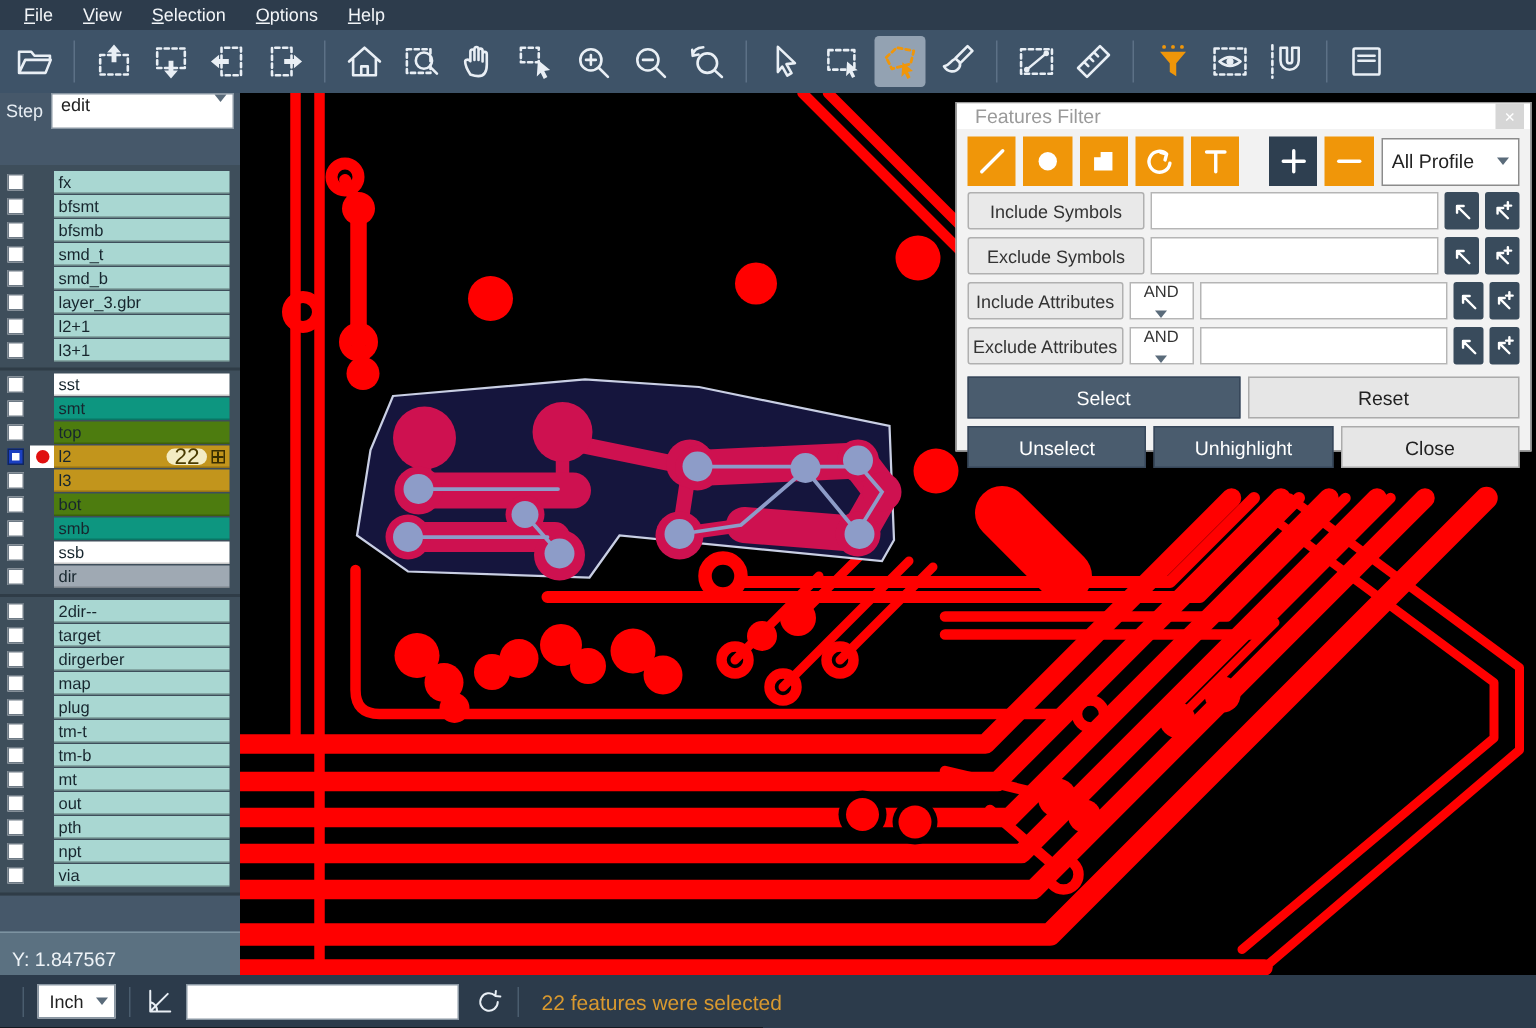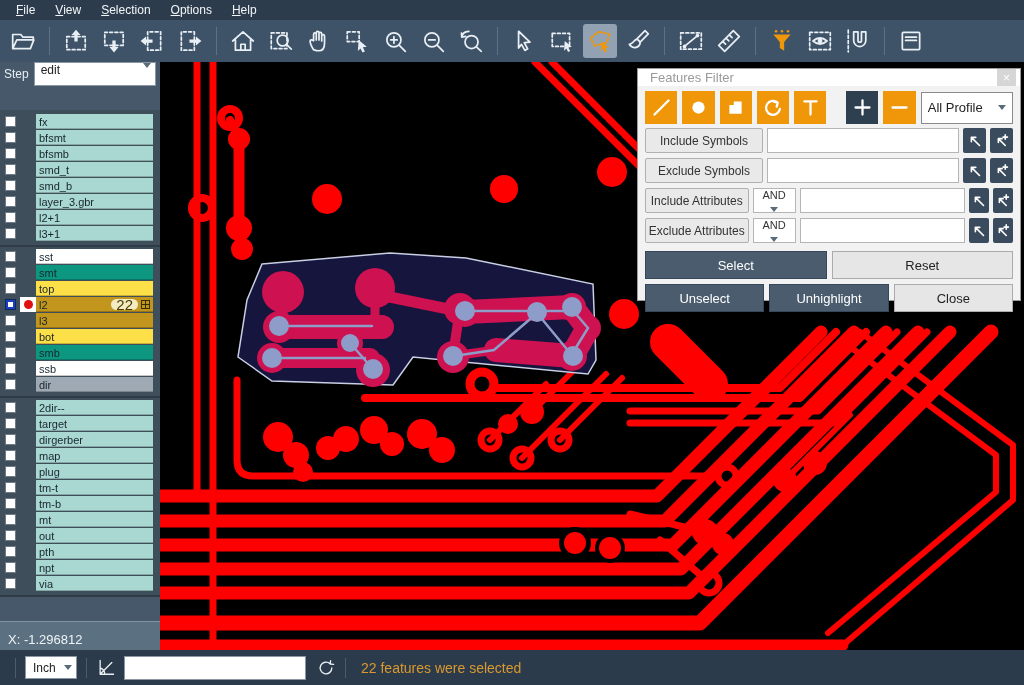--- a/index.html
+++ b/index.html
@@ -53,21 +53,21 @@
   .lab-spacer { flex:1; }
   .badge { background:#f3ecc3; color:#4a3b00; border-radius:7px; font-size:15px;
     padding:0 5px; line-height:11px; margin-right:3px; }
   .grid-ico { width:9px; height:9px; border:1px solid #3a2f00; display:inline-block;
     background:
       linear-gradient(rgba(0,0,0,0) 42%, #3a2f00 42%, #3a2f00 58%, rgba(0,0,0,0) 58%),
       linear-gradient(90deg, rgba(0,0,0,0) 42%, #3a2f00 42%, #3a2f00 58%, rgba(0,0,0,0) 58%); }
   .c-teal  { background:#a9d7d2; }
   .c-white { background:#ffffff; }
   .c-green { background:#0d9680; }
-  .c-amber { background:#fde047; }
+  .c-amber { background:#4d7c0f; }
   .c-gold  { background:#c2951c; }
   .c-gray  { background:#9fa9b3; }
   .sidebar-bottom { flex:1; background:#5b7181; display:flex; flex-direction:column; justify-content:flex-end; }
   .coord-box { border-top:1px solid #7d93a1; padding:8px 0 14px 8px; }
   .coord { color:#eef3f7; font-size:13px; line-height:20px; }
 
   
   .canvas { position:absolute; left:160px; top:62px; width:864px; height:588px; background:#000; }
 
   
@@ -748,21 +748,20 @@
             </div>
             <div class="ind-cell"></div>
             <div class="layer-label c-teal">
               <span>via</span>
             </div>
           </div>
         </div>
       </div>
     <div class="sidebar-bottom">
       <div class="coord-box">
-        <div class="coord">X: -1.296812</div>
         <div class="coord">Y: 1.847567</div>
       </div>
     </div>
   </div>
 
   <div class="dialog">
     <div class="dlg-title">
       <span class="dlg-title-text">Features Filter</span>
       <div class="dlg-close">×</div>
     </div>

